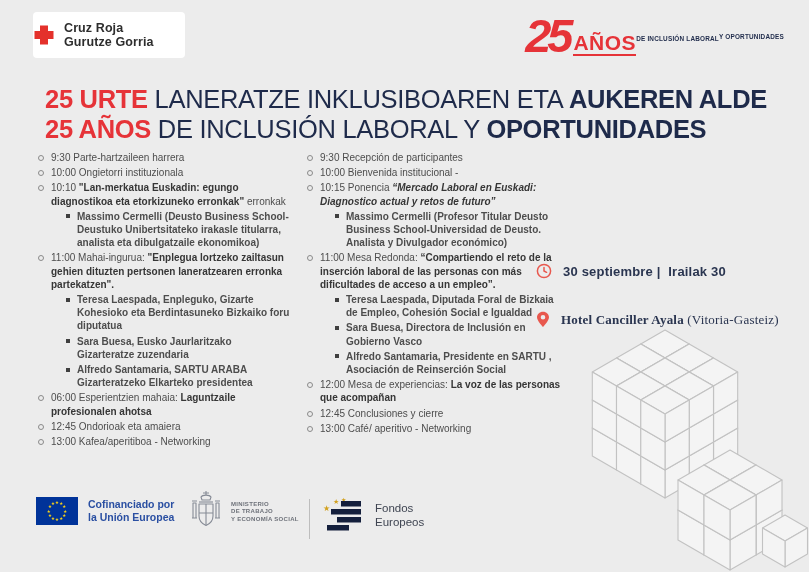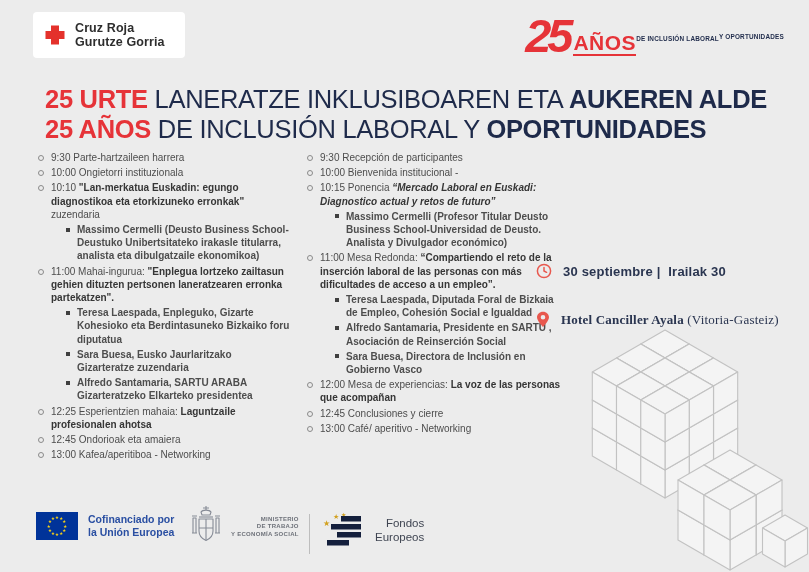--- a/index.html
+++ b/index.html
@@ -6,21 +6,21 @@
   body{
     width:809px;height:572px;position:relative;overflow:hidden;
     background:#ececec;
     font-family:"Liberation Sans", sans-serif;
     -webkit-font-smoothing:antialiased;
   }
   
   .logo-card{
     position:absolute;left:33px;top:12px;width:152px;height:46px;
     background:#ffffff;border-radius:4px;display:flex;align-items:center;
-    gap:9px;padding-left:11px;box-sizing:border-box;
+    gap:9px;padding-left:0;box-sizing:border-box;
   }
   .logo-name{display:flex;flex-direction:column;font-weight:700;color:#2d2d2d;
     font-size:12.5px;line-height:14.5px;letter-spacing:.1px;}
   .anniv{position:absolute;right:25px;top:16px;display:flex;align-items:flex-end;}
   .anniv-25{font-size:47px;font-weight:800;color:#e63338;line-height:40px;
     letter-spacing:-4px;margin-right:4px;font-style:italic;}
   .anniv-right{display:flex;flex-direction:row;margin-top:3px;}
   .anniv-anos{font-size:21px;font-weight:800;color:#e63338;line-height:21px;
     letter-spacing:.5px;border-bottom:2.5px solid #e63338;padding-bottom:1px;}
   .anniv-sub1{font-size:6.4px;color:#1e2a4a;font-weight:600;margin-top:2.5px;letter-spacing:.2px;}
@@ -48,21 +48,21 @@
   .event{position:absolute;left:536px;top:231px;color:#2a3550;}
   .event-row{display:flex;align-items:center;margin-bottom:14px;margin-top:32px;}
   .event-row .eicon{flex:none;margin-right:11px;display:flex;}
   .event-date{font-size:13px;font-weight:600;letter-spacing:.2px;white-space:pre;}
   .event-venue{font-size:13px;letter-spacing:.2px;font-family:Liberation Serif, serif;}
   .event-venue .b{font-weight:800;}
   
   .cubes{position:absolute;left:560px;top:300px;}
   .cubes polygon{fill:#f4f4f4;stroke:#c2c2c2;stroke-width:1.1;stroke-linejoin:round;}
   
-  .footer{position:absolute;left:0;bottom:0;width:809px;height:70px;text-align:right;}
+  .footer{position:absolute;left:0;bottom:15px;width:809px;height:70px;}
   .eu{position:absolute;left:36px;top:10px;display:flex;align-items:center;gap:10px;}
   .eu-label{font-size:10.5px;font-weight:700;color:#2a4fa2;line-height:13px;}
   .ministry{position:absolute;left:189px;top:3px;display:flex;align-items:center;gap:8px;}
   .ministry-label{font-size:6px;font-weight:600;color:#6d7179;line-height:7.5px;letter-spacing:.3px;}
   .fdivider{position:absolute;left:309px;top:12px;width:1px;height:40px;background:#bdbdbd;}
   .fondos{position:absolute;left:322px;top:8px;display:flex;align-items:center;gap:9px;}
   .fondos-label{font-size:11.5px;color:#3f4552;line-height:14px;}
   .star{fill:#d2a11f;}
   .bar{fill:#141f3c;}
 </style>
@@ -97,21 +97,21 @@
     <div class="item main">
       <span class="marker main"></span>
       <div class="itext"><span>9:30 Parte-hartzaileen harrera</span></div>
     </div>
     <div class="item main">
       <span class="marker main"></span>
       <div class="itext"><span>10:00 Ongietorri instituzionala</span></div>
     </div>
     <div class="item main">
       <span class="marker main"></span>
-      <div class="itext"><span>10:10 </span><span class="b">"Lan-merkatua Euskadin: egungo diagnostikoa eta etorkizuneko erronkak"</span><span> zuzendaria</span></div>
+      <div class="itext"><span>10:10 </span><span class="b">"Lan-merkatua Euskadin: egungo diagnostikoa eta etorkizuneko erronkak"</span><span> erronkak</span></div>
     </div>
     <div class="item sub">
       <span class="marker sub"></span>
       <div class="itext"><span>Massimo Cermelli (Deusto Business School-Deustuko Unibertsitateko irakasle titularra, analista eta dibulgatzaile ekonomikoa)</span></div>
     </div>
     <div class="item main">
       <span class="marker main"></span>
       <div class="itext"><span>11:00 Mahai-ingurua: </span><span class="b">"Enplegua lortzeko zailtasun gehien dituzten pertsonen laneratzearen erronka partekatzen".</span></div>
     </div>
     <div class="item sub">
@@ -121,21 +121,21 @@
     <div class="item sub">
       <span class="marker sub"></span>
       <div class="itext"><span>Sara Buesa, Eusko Jaurlaritzako Gizarteratze zuzendaria</span></div>
     </div>
     <div class="item sub">
       <span class="marker sub"></span>
       <div class="itext"><span>Alfredo Santamaria, SARTU ARABA Gizarteratzeko Elkarteko presidentea</span></div>
     </div>
     <div class="item main">
       <span class="marker main"></span>
-      <div class="itext"><span>12:25 Esperientzien mahaia: </span><span class="b">Laguntzaile profesionalen ahotsa</span></div>
+      <div class="itext"><span>06:00 Esperientzien mahaia: </span><span class="b">Laguntzaile profesionalen ahotsa</span></div>
     </div>
     <div class="item main">
       <span class="marker main"></span>
       <div class="itext"><span>12:45 Ondorioak eta amaiera</span></div>
     </div>
     <div class="item main">
       <span class="marker main"></span>
       <div class="itext"><span>13:00 Kafea/aperitiboa - Networking</span></div>
     </div>
   </div>
@@ -159,25 +159,25 @@
     <div class="item main">
       <span class="marker main"></span>
       <div class="itext"><span>11:00 Mesa Redonda: </span><span class="b">“Compartiendo el reto de la inserción laboral de las personas con más dificultades de acceso a un empleo”.</span></div>
     </div>
     <div class="item sub">
       <span class="marker sub"></span>
       <div class="itext"><span>Teresa Laespada, Diputada Foral de Bizkaia de Empleo, Cohesión Social e Igualdad</span></div>
     </div>
     <div class="item sub">
       <span class="marker sub"></span>
+      <div class="itext"><span>Sara Buesa, Directora de Inclusión en Gobierno Vasco</span></div>
+    </div>
+    <div class="item sub">
+      <span class="marker sub"></span>
       <div class="itext"><span>Alfredo Santamaria, Presidente en SARTU , Asociación de Reinserción Social</span></div>
-    </div>
-    <div class="item sub">
-      <span class="marker sub"></span>
-      <div class="itext"><span>Sara Buesa, Directora de Inclusión en Gobierno Vasco</span></div>
     </div>
     <div class="item main">
       <span class="marker main"></span>
       <div class="itext"><span>12:00 Mesa de experiencias: </span><span class="b">La voz de las personas que acompañan</span></div>
     </div>
     <div class="item main">
       <span class="marker main"></span>
       <div class="itext"><span>12:45 Conclusiones y cierre</span></div>
     </div>
     <div class="item main">

